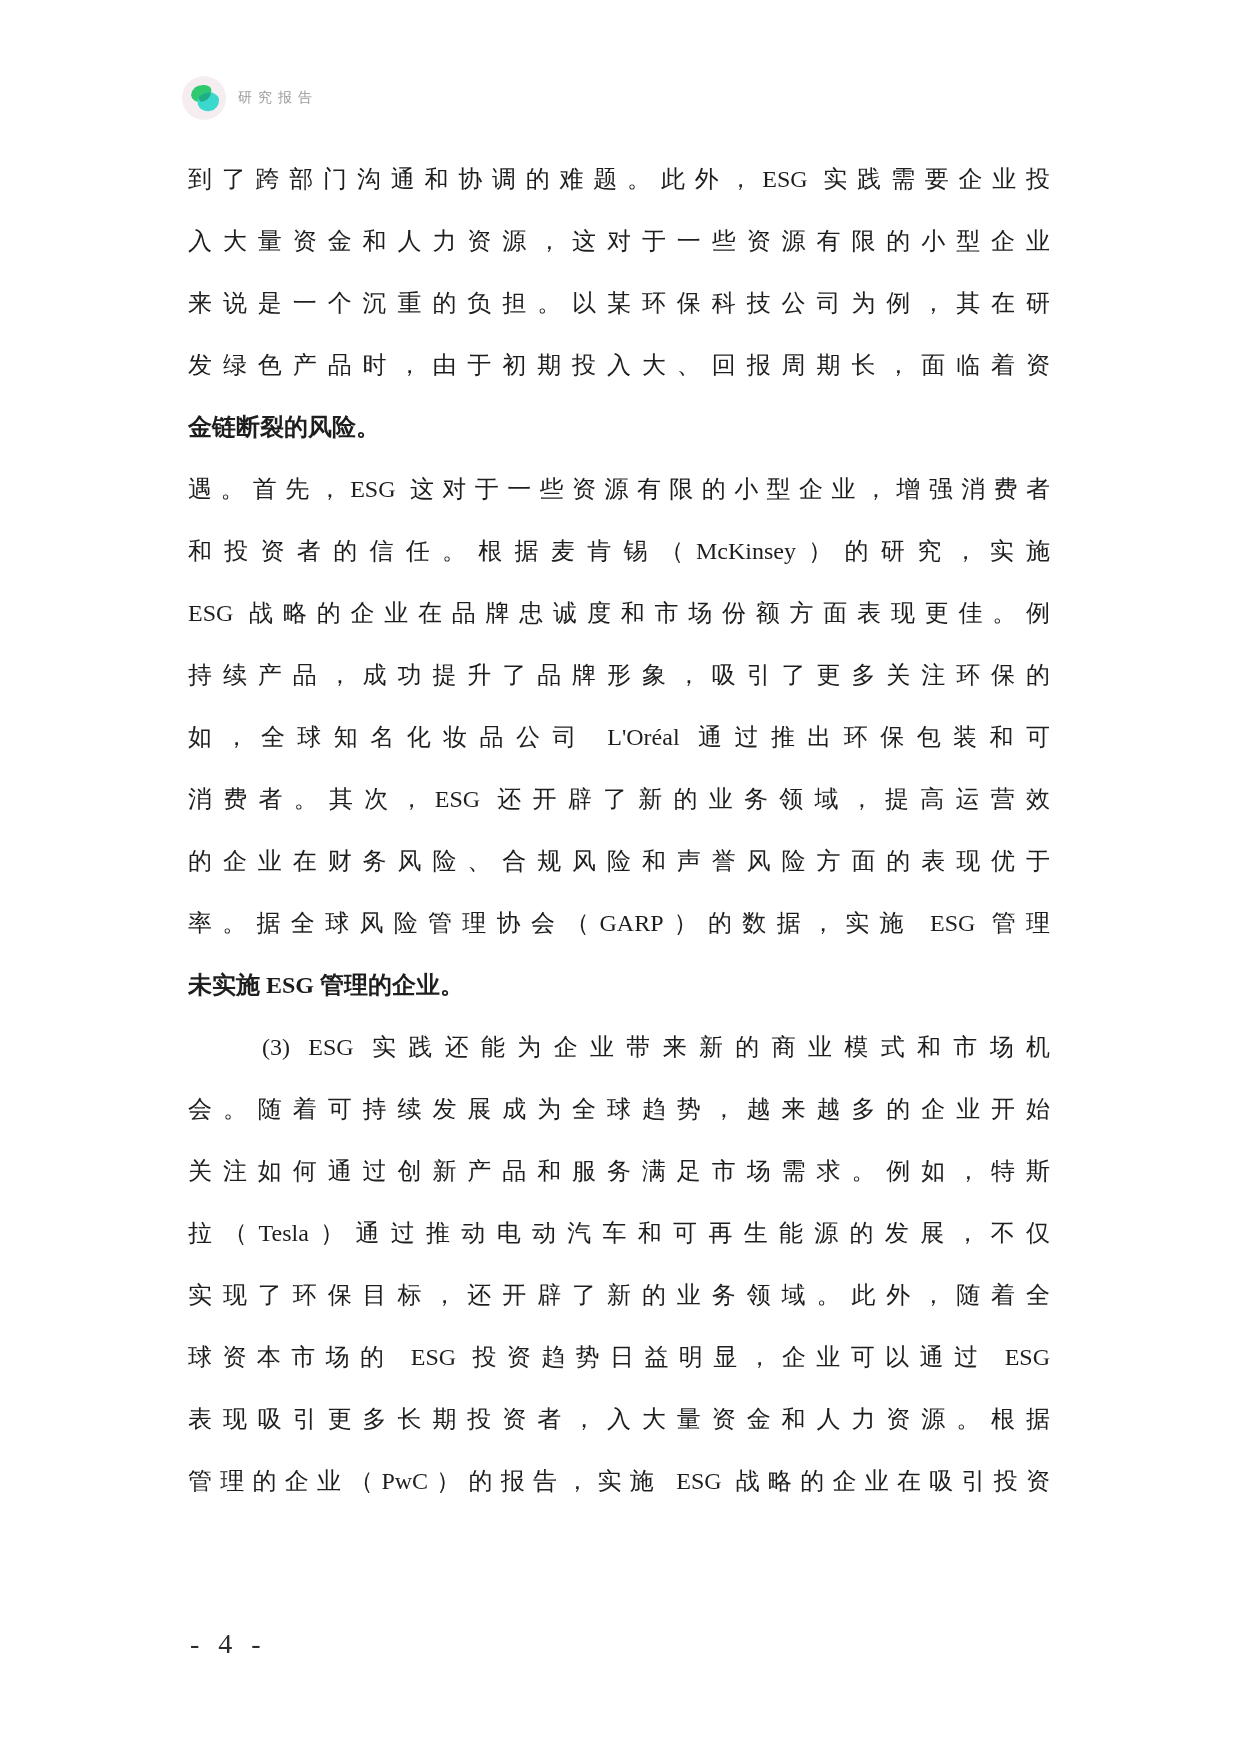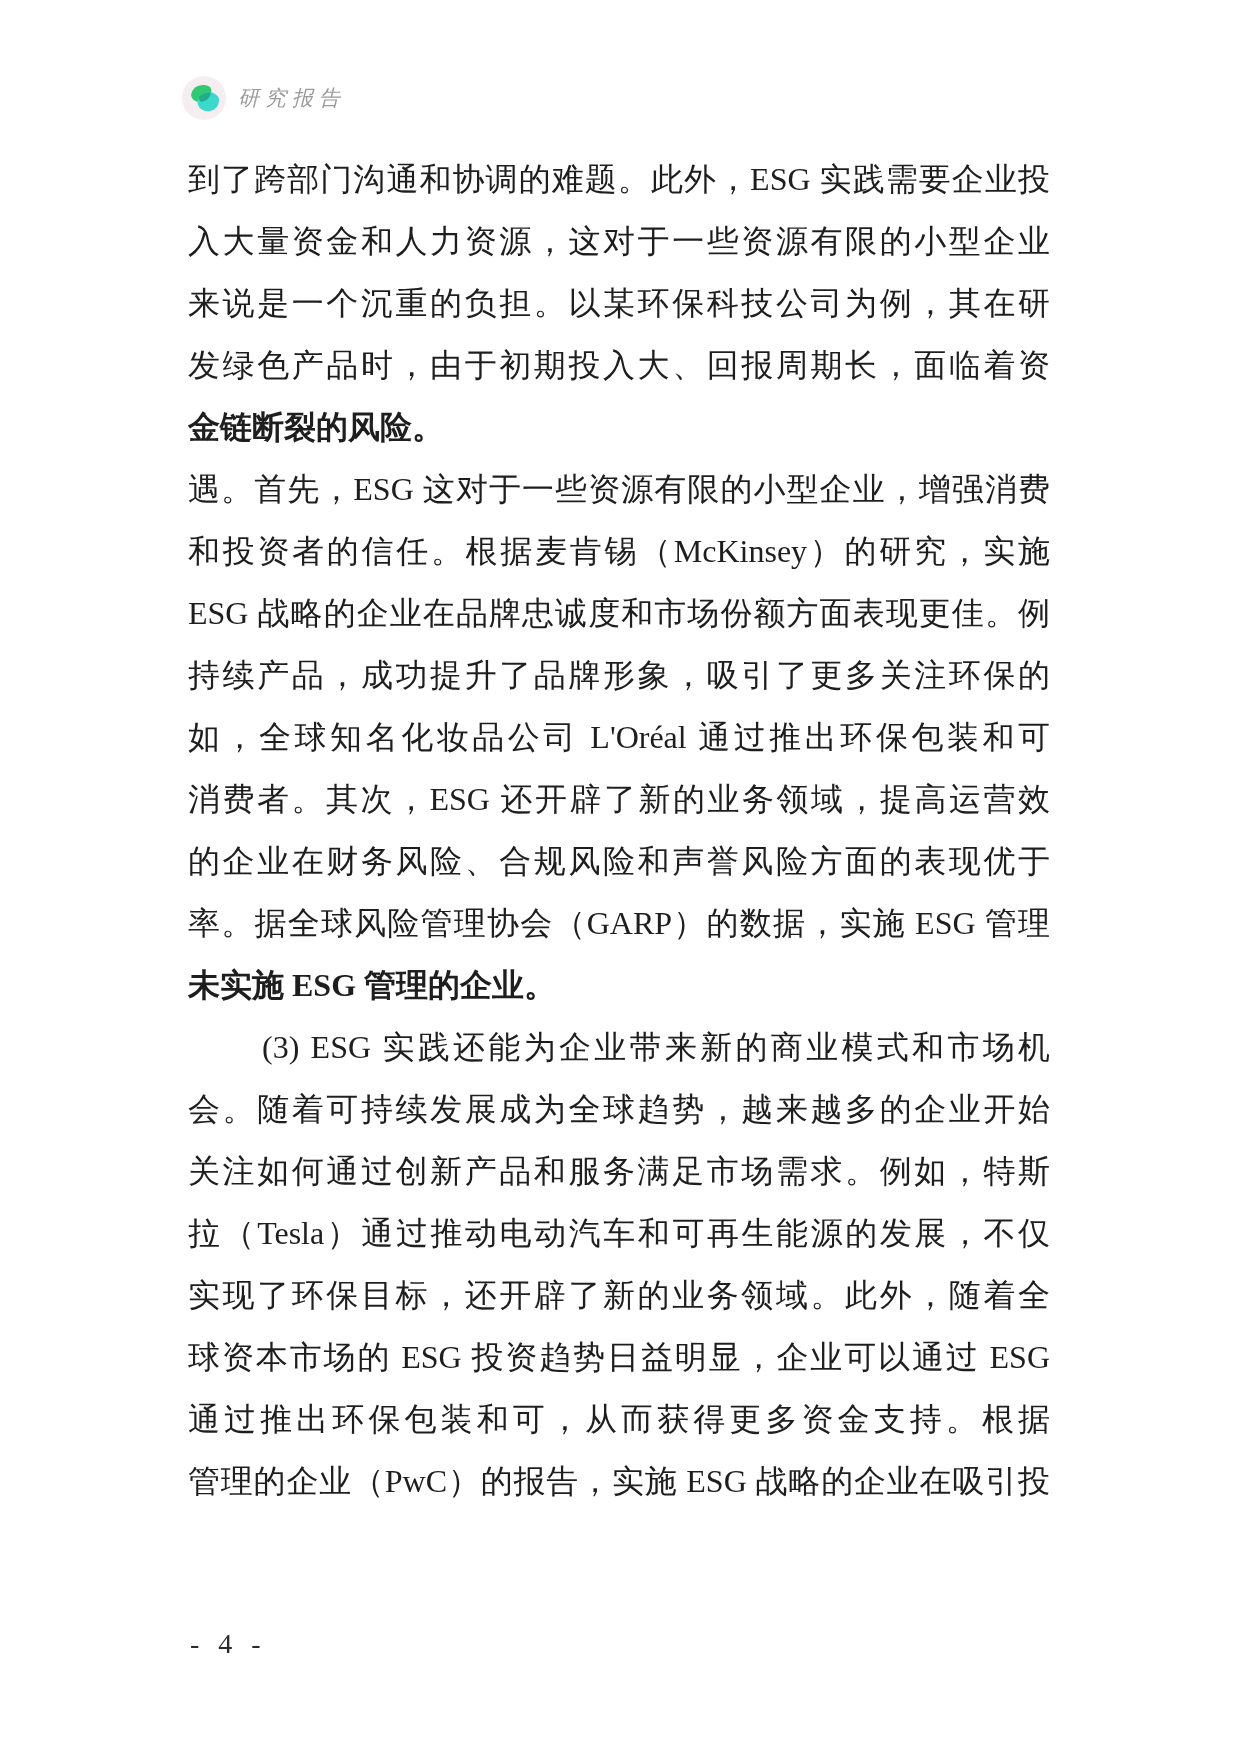--- a/index.html
+++ b/index.html
@@ -22,37 +22,36 @@
     align-items: center;
     gap: 12px;
   }
   .logo {
     width: 44px;
     height: 44px;
     display: block;
   }
   .brand {
     font-family: "Liberation Serif", "DejaVu Serif", serif;
-    font-size: 21px;
+    font-size: 14px;
     color: #9b9b9b;
     letter-spacing: 6px;
     white-space: nowrap;
-    font-style: italic;
   }
   .doc-body {
     position: absolute;
     top: 148px;
     left: 188px;
     width: 862px;
     color: #1e1e1e;
   }
   .line {
     height: 62px;
     line-height: 62px;
-    font-size: 32px;
+    font-size: 24px;
     font-weight: 400;
     text-align: justify;
     text-align-last: justify;
     text-justify: inter-character;
     white-space: normal;
     overflow: hidden;
   }
   .line.indent {
     padding-left: 74px;
   }
@@ -99,19 +98,19 @@
       <div class="line">消费者。其次，ESG 还开辟了新的业务领域，提高运营效</div>
       <div class="line">的企业在财务风险、合规风险和声誉风险方面的表现优于</div>
       <div class="line">率。据全球风险管理协会（GARP）的数据，实施 ESG 管理</div>
       <div class="line last">未实施 ESG 管理的企业。</div>
       <div class="line indent">(3) ESG 实践还能为企业带来新的商业模式和市场机</div>
       <div class="line">会。随着可持续发展成为全球趋势，越来越多的企业开始</div>
       <div class="line">关注如何通过创新产品和服务满足市场需求。例如，特斯</div>
       <div class="line">拉（Tesla）通过推动电动汽车和可再生能源的发展，不仅</div>
       <div class="line">实现了环保目标，还开辟了新的业务领域。此外，随着全</div>
       <div class="line">球资本市场的 ESG 投资趋势日益明显，企业可以通过 ESG</div>
-      <div class="line">通过推出环保包装和可，从而获得更多资金支持。根据</div>
+      <div class="line">表现吸引更多长期投资者，入大量资金和人力资源。根据</div>
       <div class="line">管理的企业（PwC）的报告，实施 ESG 战略的企业在吸引投资</div>
     </div>
 
   <div class="footer">- 4 -</div>
 
 </div>
 
 </body></html>

